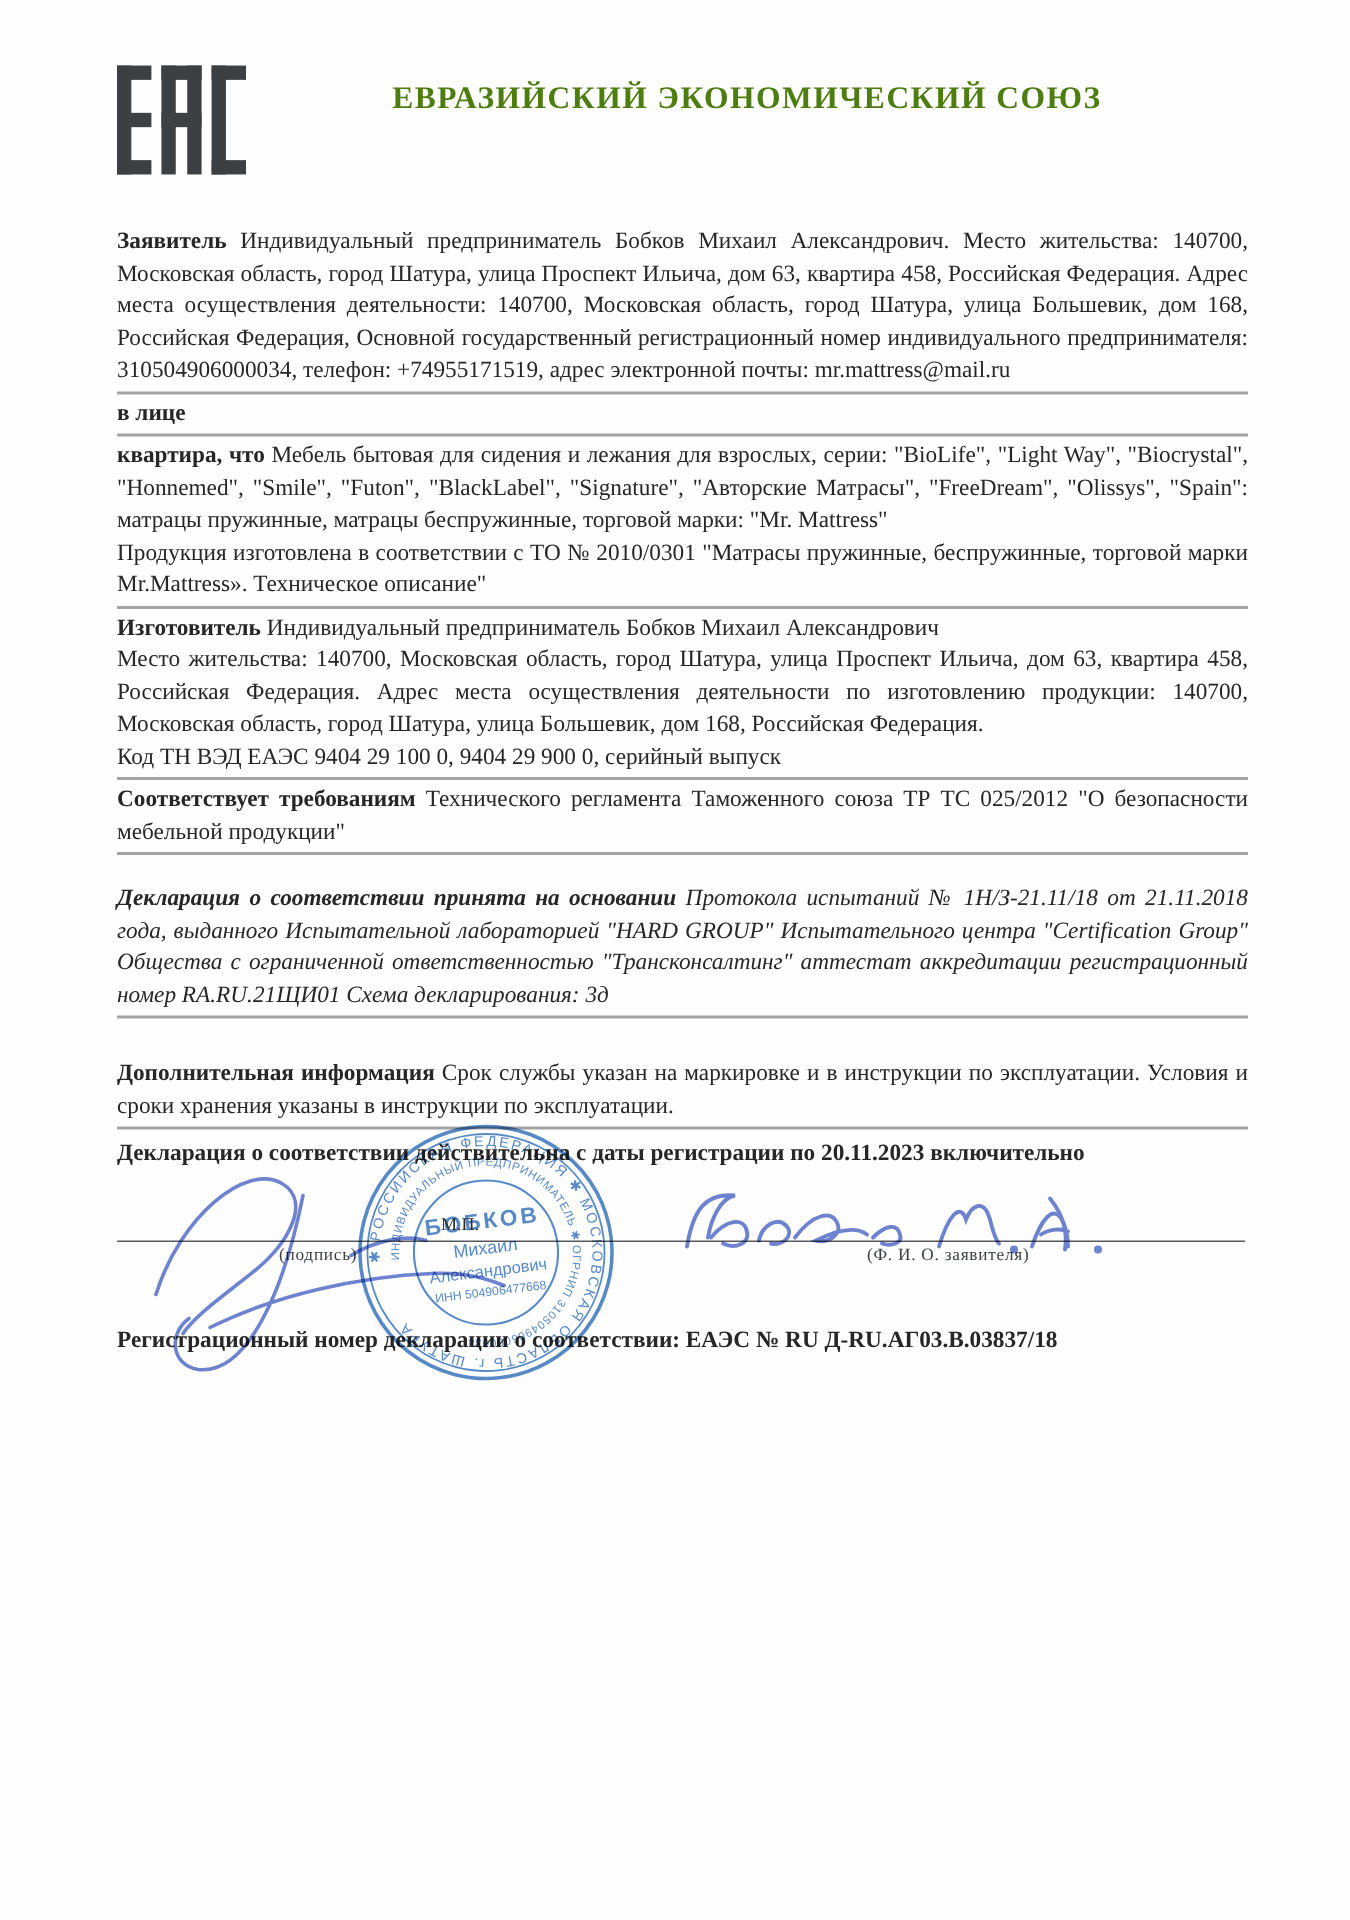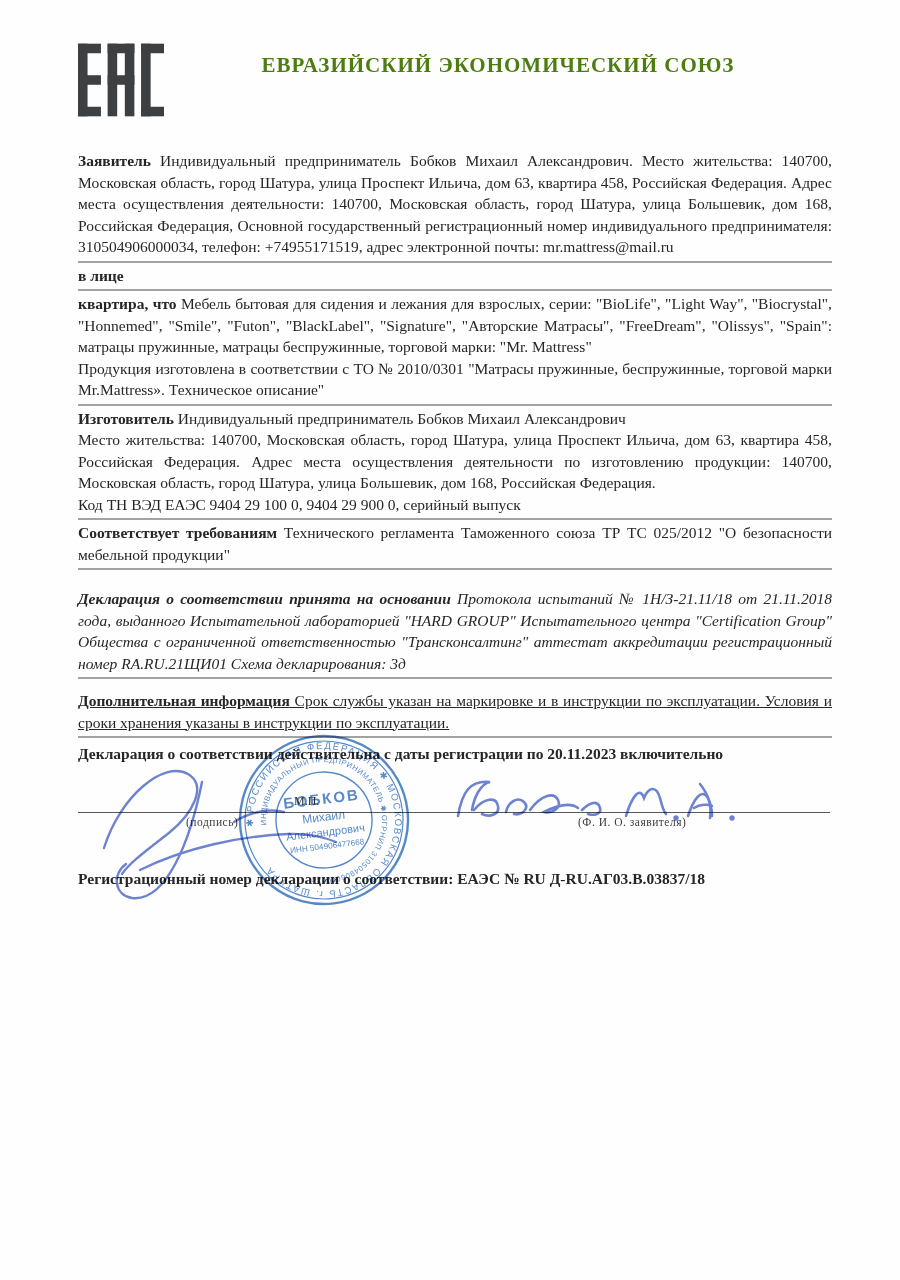--- a/index.html
+++ b/index.html
@@ -28,21 +28,21 @@
   
   .sec {
     font-size: 15.5px; line-height: 21.5px; text-align: justify;
     padding: 2px 0 3px 0;
     border-bottom: 2px solid #a3a3a3;
   }
   .sec b { font-weight: 700; }
   .sec p { text-align: justify; }
   .noborder { border-bottom: none; }
   .gap16 { margin-top: 16px; font-style: italic; }
-  .gap12 { margin-top: 9px; text-decoration: underline; }
+  .gap12 { margin-top: 24px; }
   .validity { font-weight: 700; padding-top: 5px; }
   
   .sig-area { position: relative; height: 86px; }
   .sig-line {
     position: absolute; left: 0; right: 2px; top: 44px;
     border-top: 1.5px solid #55585c;
   }
   .caption {
     position: absolute; top: 48px; font-size: 11.5px; color: #3c4044;
     letter-spacing: 0.5px;

